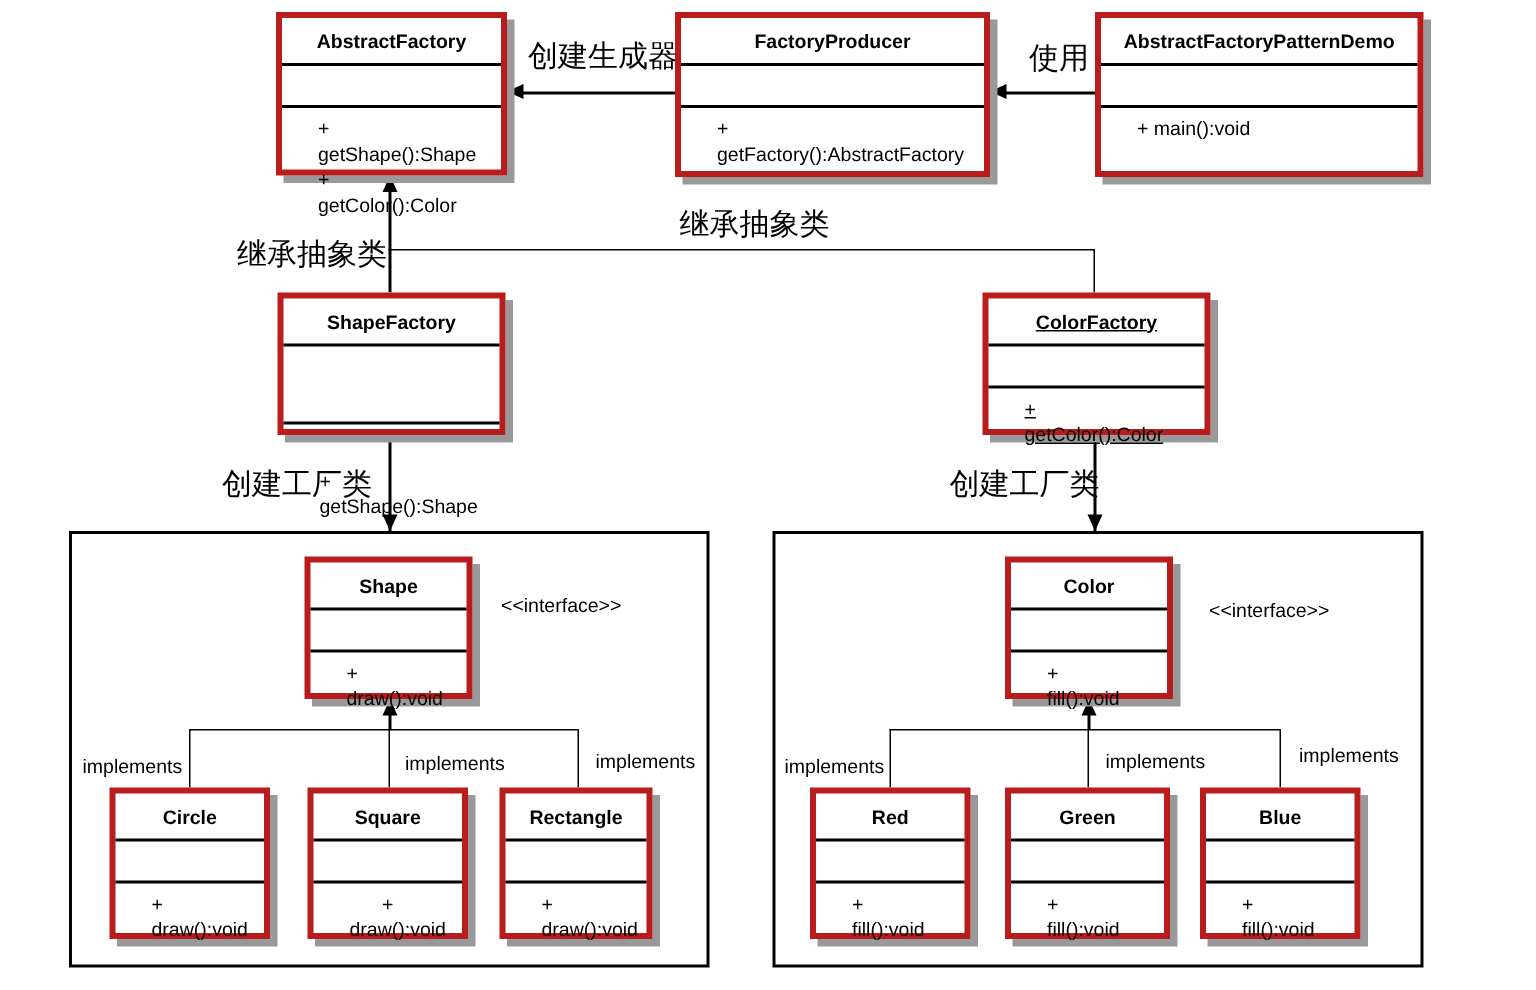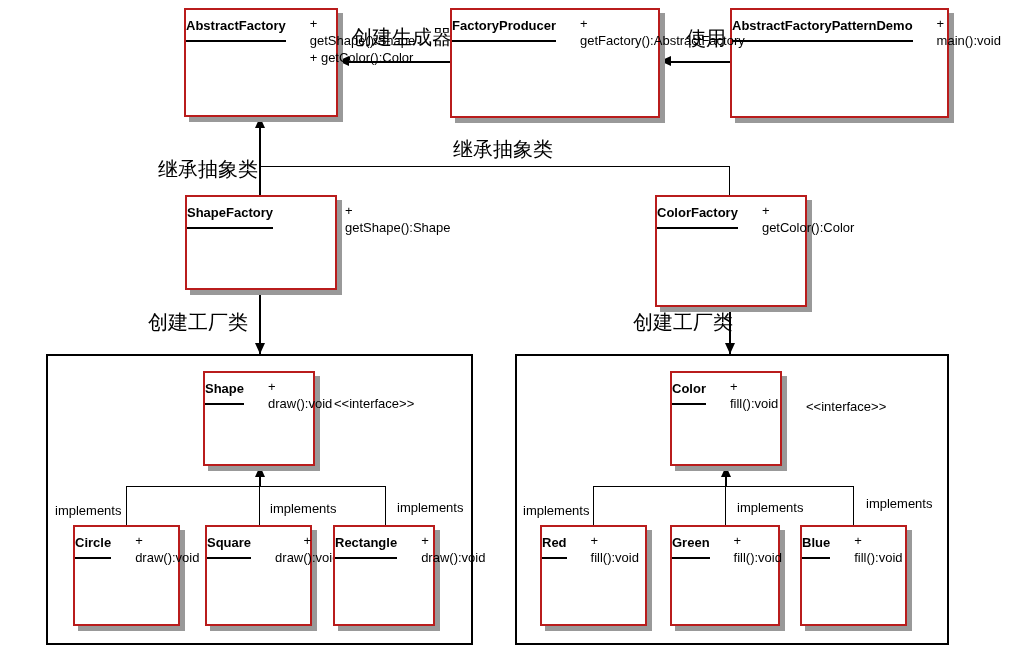--- a/index.html
+++ b/index.html
@@ -2,22 +2,22 @@
 <html><head>
 <meta charset="utf-8">
 <style>
   html,body{margin:0;padding:0;background:#ffffff;}
   #canvas{
     position:relative;width:1024px;height:660px;background:#ffffff;overflow:hidden;
     font-family:"Liberation Sans","DejaVu Sans",sans-serif;color:#000;
   }
   
   .cls{
-    position:absolute;background:#fff;border:2px solid #b91c1c;
-    box-shadow:5px 5px 0 #999;display:flex;flex-direction:row;box-sizing:border-box;
+    position:absolute;background:#fff;border:4px solid #b91c1c;
+    box-shadow:5px 5px 0 #999;display:flex;flex-direction:column;box-sizing:border-box;
   }
   .cls .t{
     height:30px;border-bottom:2px solid #000;font-weight:bold;font-size:13px;
     display:flex;align-items:center;justify-content:center;flex:0 0 auto;
   }
   .cls .a{height:26px;border-bottom:2px solid #000;flex:0 0 auto;}
   .cls .m{flex:1 1 auto;padding:5px 24px;font-size:13px;line-height:17px;}
   
   .grp{position:absolute;border:2px solid #000;background:transparent;box-sizing:border-box;}
   
@@ -114,21 +114,21 @@
   </div>
 
   <div class="cls" style="left:185px;top:195px;width:152px;height:95px;gap:24px;">
     <div class="t">ShapeFactory</div>
     <div class="a"></div>
     <div class="m">
       <div>+ getShape():Shape</div>
     </div>
   </div>
 
-  <div class="cls" style="left:655px;top:195px;width:152px;height:112px;">
+  <div class="cls" style="left:655px;top:195px;width:152px;height:95px;text-decoration:underline;">
     <div class="t">ColorFactory</div>
     <div class="a"></div>
     <div class="m">
       <div>+ getColor():Color</div>
     </div>
   </div>
 
   <div class="cls" style="left:203px;top:371px;width:112px;height:95px;">
     <div class="t">Shape</div>
     <div class="a"></div>

